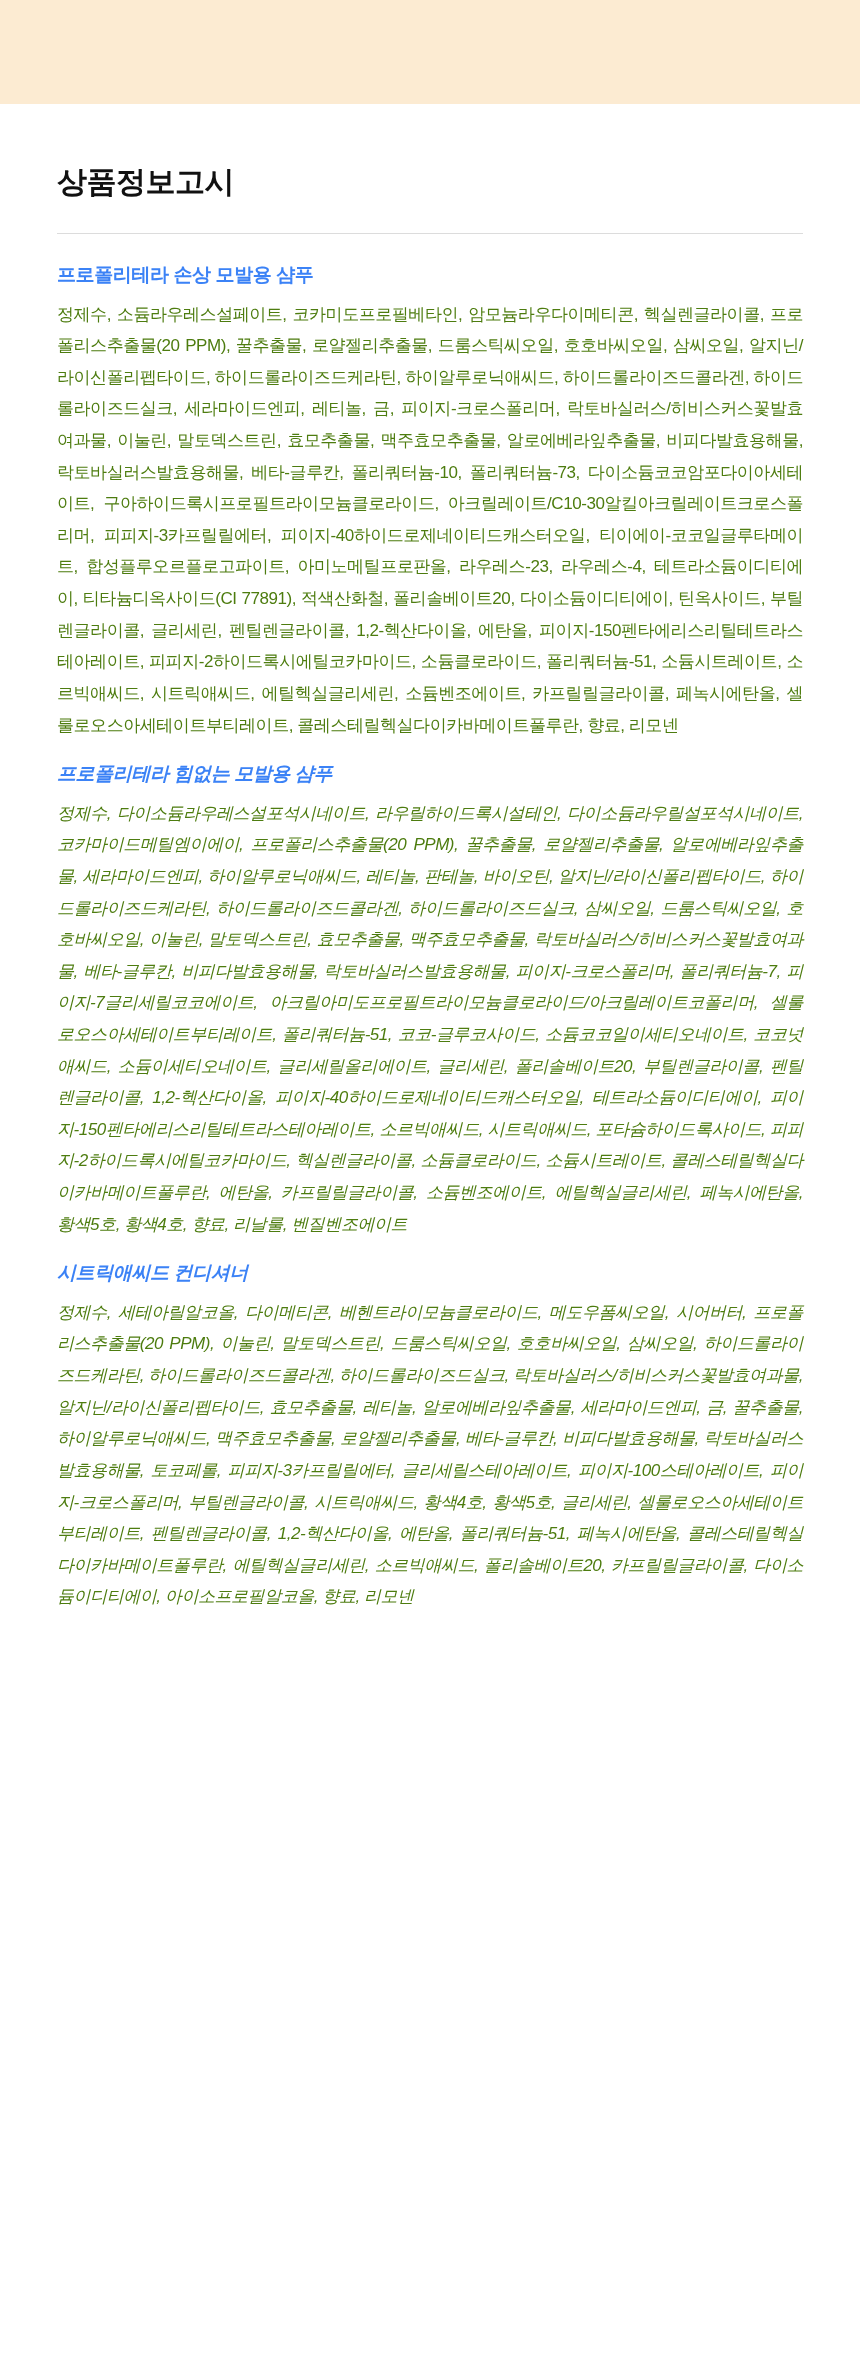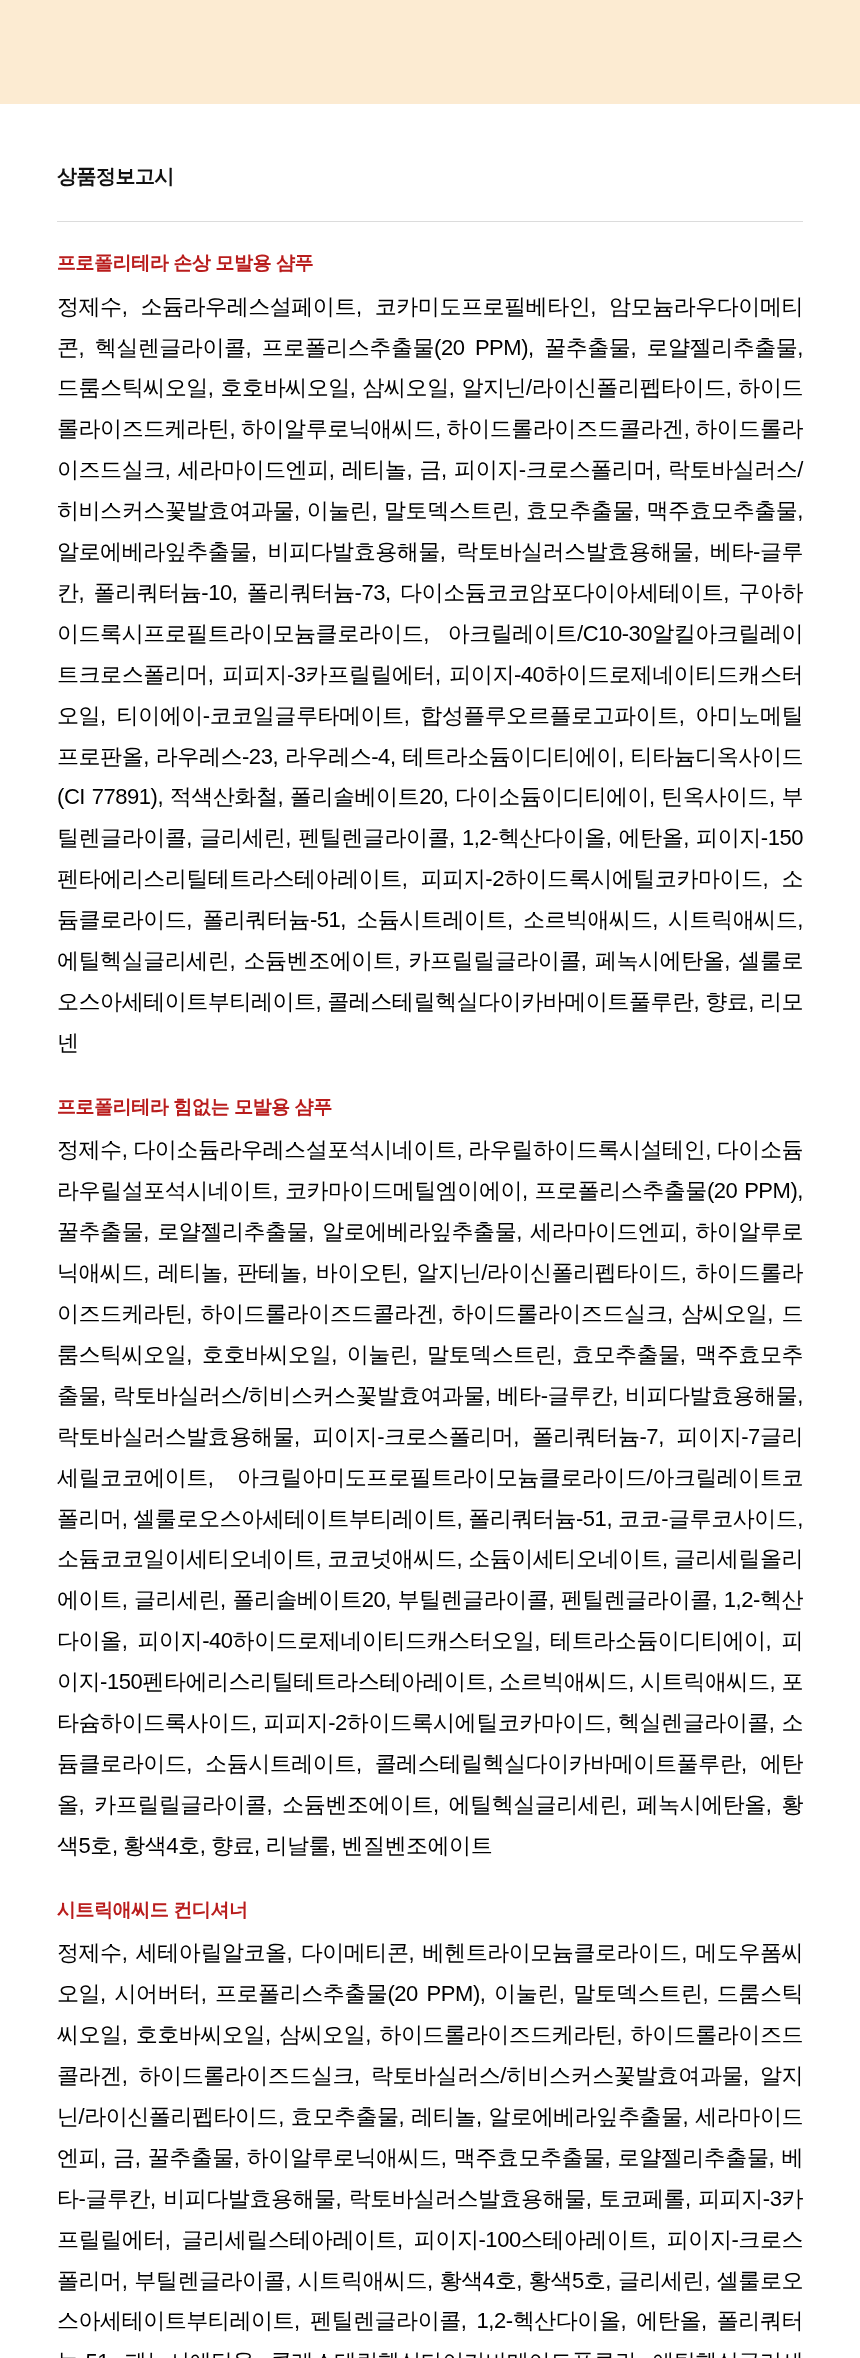--- a/index.html
+++ b/index.html
@@ -22,51 +22,52 @@
   }
   .top-banner {
     width: 860px;
     height: 104px;
     background: #fcebd2;
   }
   .content {
     padding: 0 57px;
   }
   .doc-title {
-    font-size: 20px;
+    font-size: 30px;
     font-weight: bold;
     letter-spacing: -0.5px;
     color: #111111;
     margin: 60px 0 0 0;
     line-height: 1.2;
   }
   .divider {
     margin-top: 33px;
     border: 0;
     border-top: 1px solid #dcdcdc;
     width: 746px;
   }
   .section {
     margin-top: 28px;
   }
   .section + .section {
-    margin-top: 30px;
+    margin-top: 20px;
+    font-style: italic;
   }
   .section-title {
     font-size: 19px;
     font-weight: bold;
-    color: #b91c1c;
+    color: #3b82f6;
     letter-spacing: -0.4px;
     margin: 0 0 10px 0;
     line-height: 1.4;
   }
   .section-body {
-    font-size: 22px;
+    font-size: 17px;
     line-height: 1.86;
-    color: #000000;
+    color: #4d7c0f;
     letter-spacing: -0.45px;
     text-align: justify;
     word-break: break-all;
     margin: 0;
     width: 746px;
   }
   .bottom-space {
     height: 40px;
   }
 </style>

